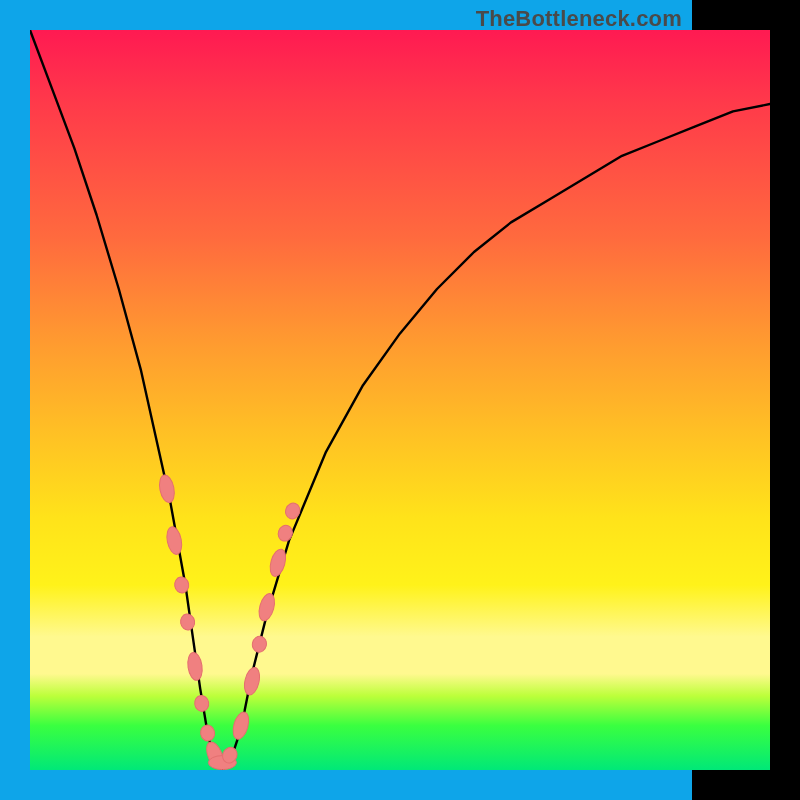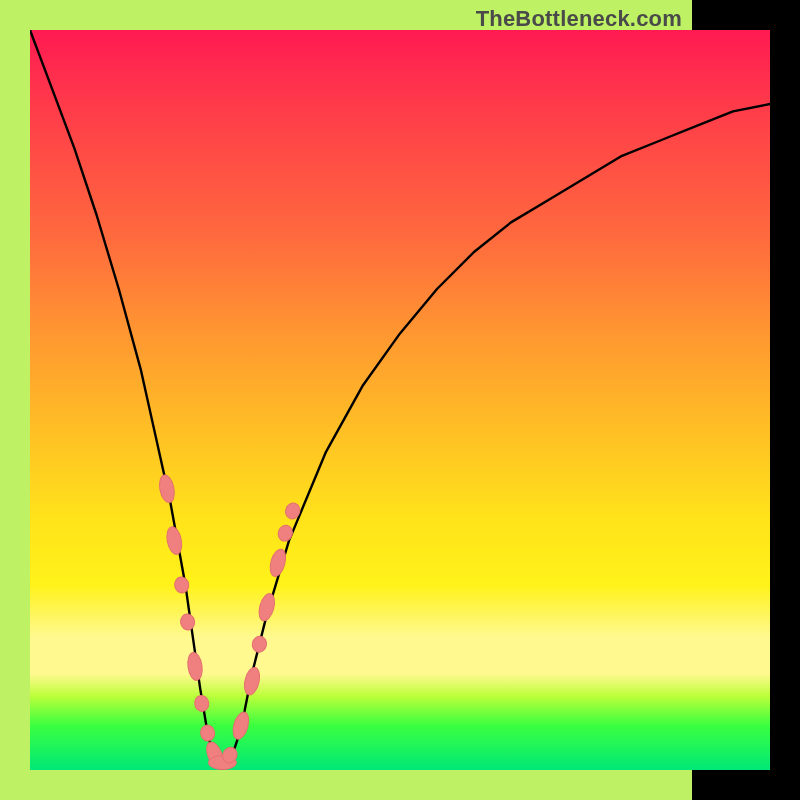--- a/index.html
+++ b/index.html
@@ -8,21 +8,21 @@
     width: 800px;
     height: 800px;
     overflow: hidden;
     background: #000;
     font-family: Arial, Helvetica, sans-serif;
   }
   .frame {
     position: absolute;
     left: 0; top: 0;
     width: 692px; height: 800px;
-    background: #bef264;
+    background: #0ea5e9;
   }
   .plot-area {
     position: absolute;
     left: 30px;
     top: 30px;
     width: 740px;
     height: 740px;
     overflow: hidden;
   }
   .gradient-bg {

